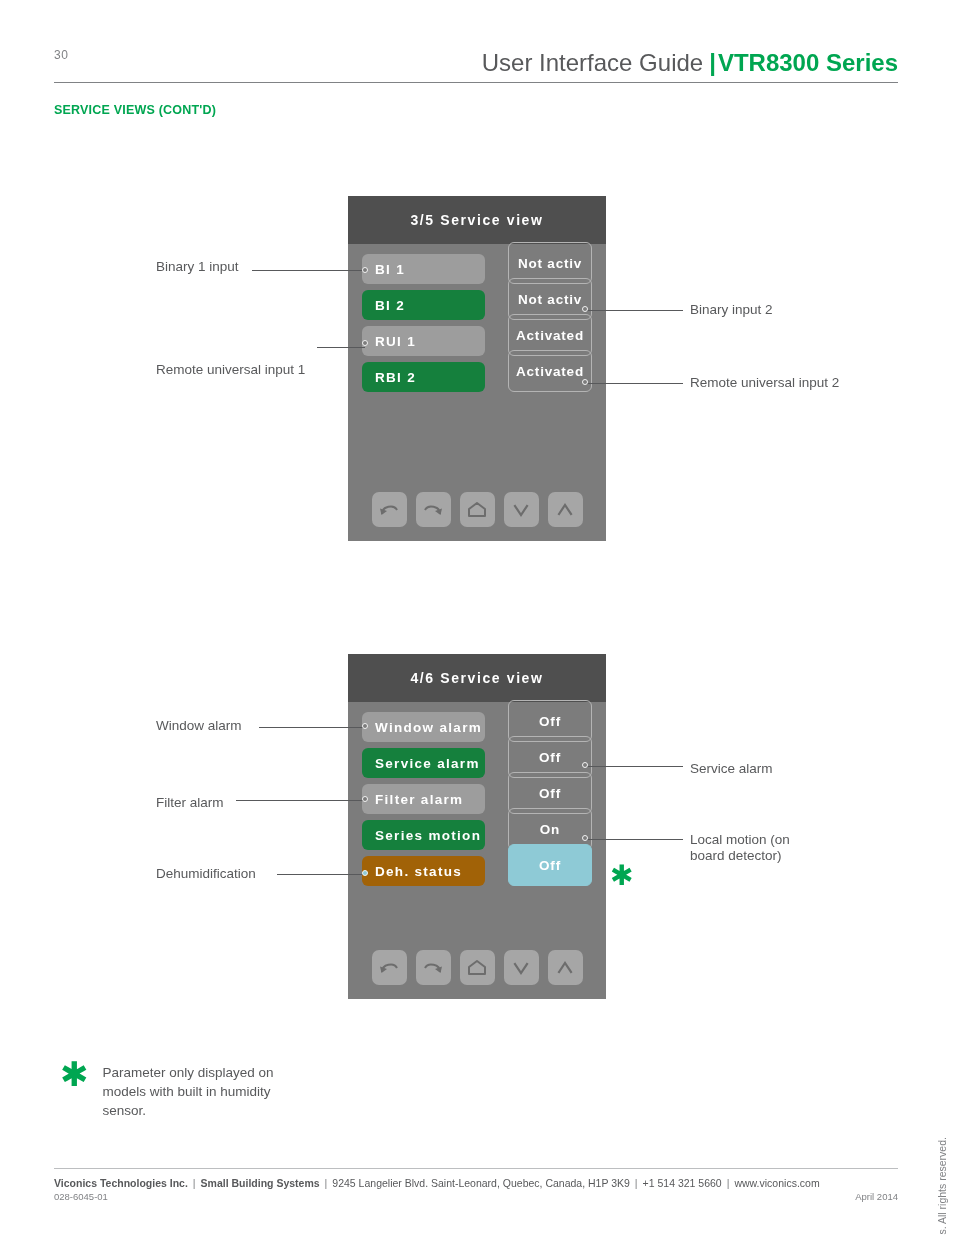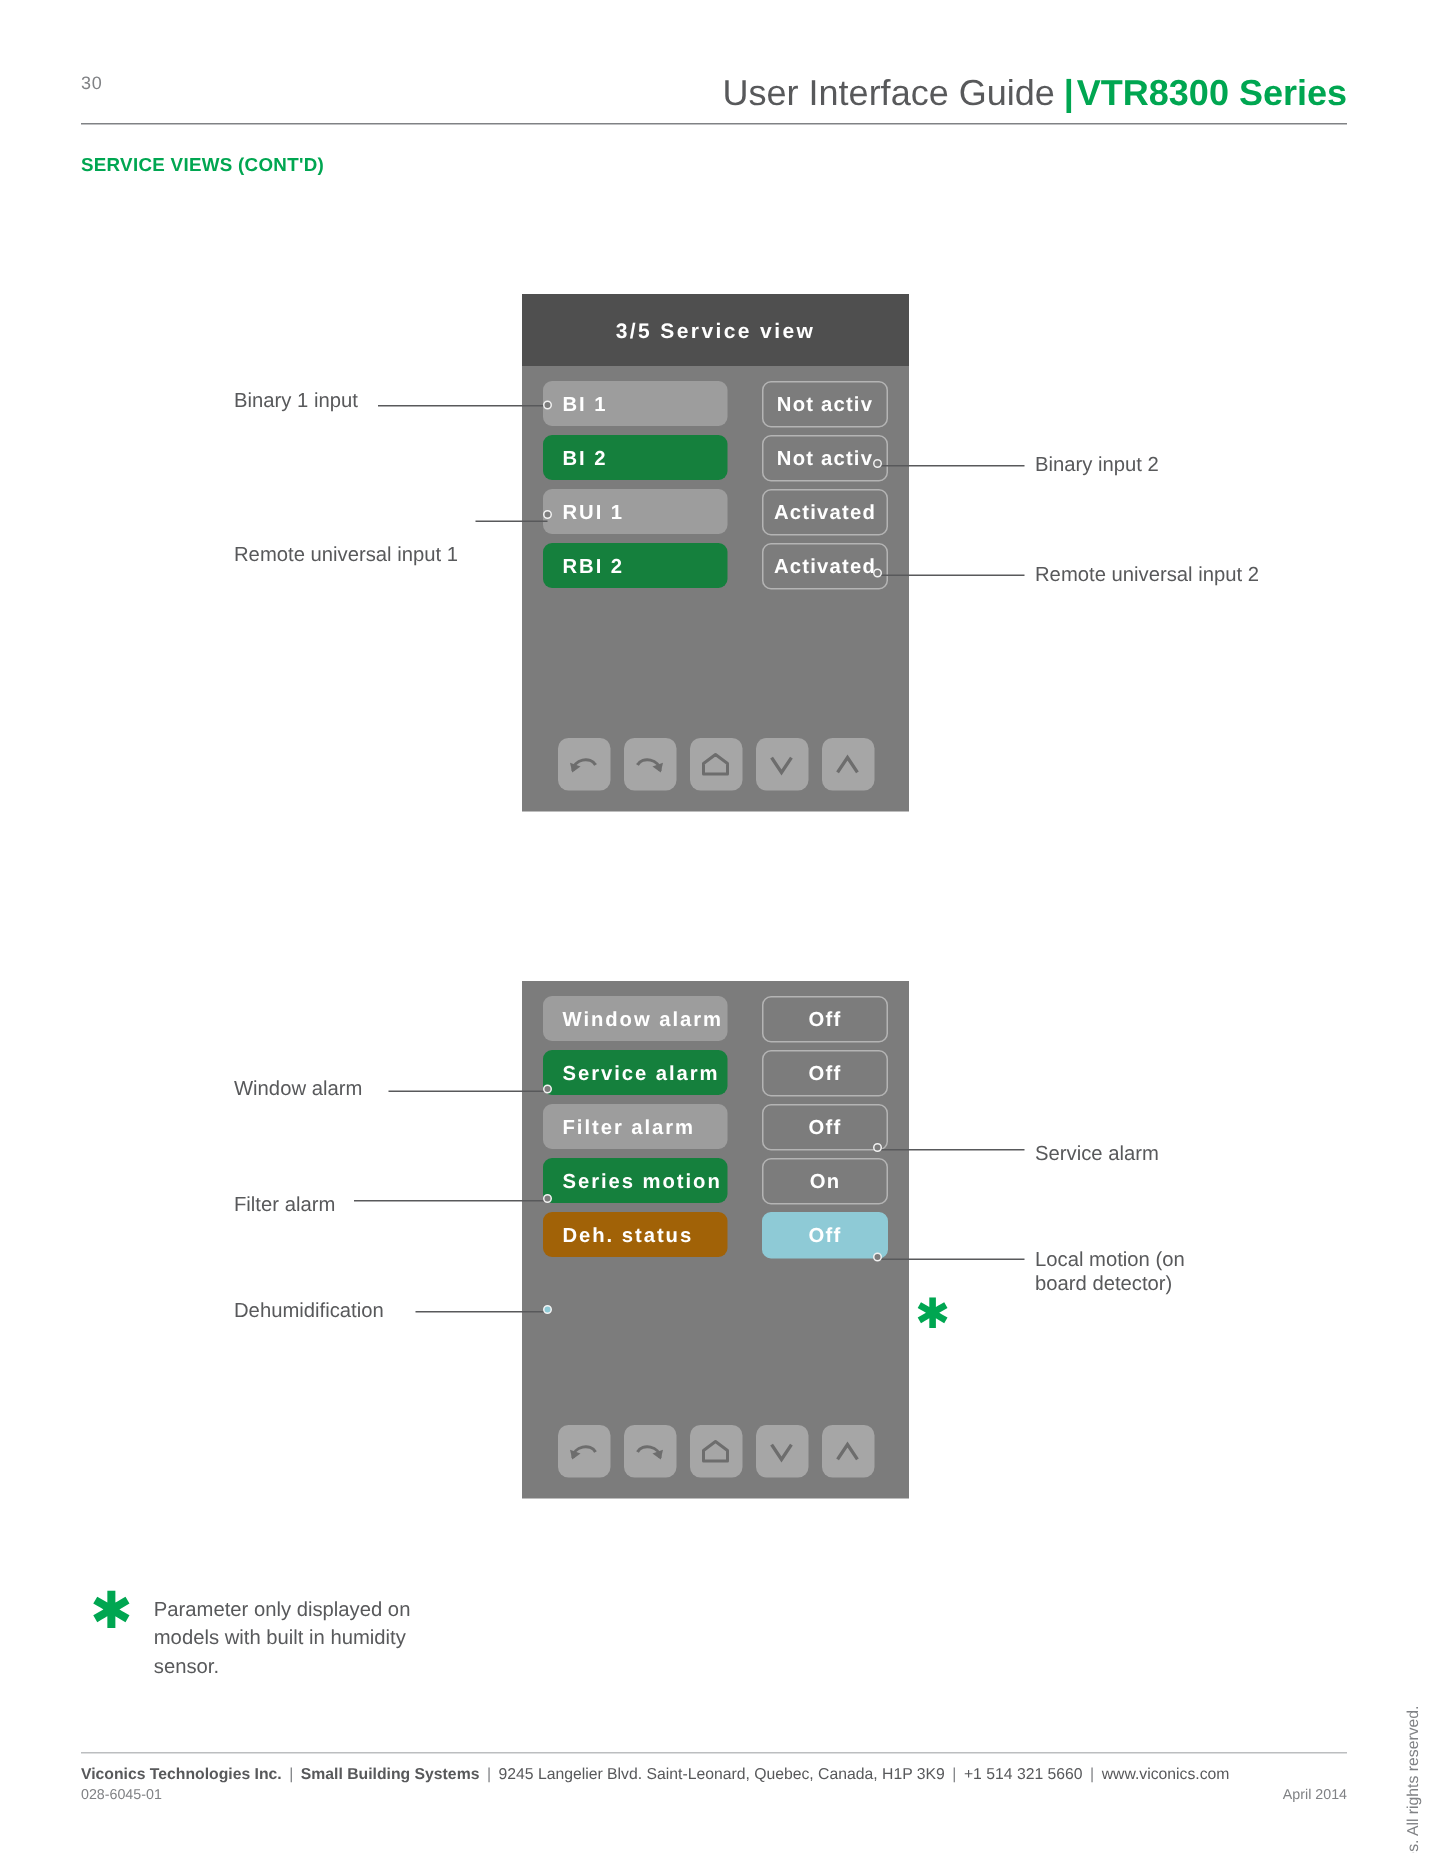--- a/index.html
+++ b/index.html
@@ -81,21 +81,21 @@
     font-size: 14px;
     font-weight: 700;
     letter-spacing: 1.6px;
   }
 
   .rows {
     padding: 10px 14px 0 14px;
   }
   .row {
     display: flex;
-    align-items: center;
+    align-items: flex-end;
     gap: 23px;
     margin-bottom: 6px;
     height: 30px;
     border-radius: 11px;
   }
   .pill-label {
     flex: 1;
     height: 30px;
     border-radius: 6px;
     background: #9d9d9d;
@@ -107,21 +107,21 @@
     font-size: 13.5px;
     font-weight: 700;
     letter-spacing: 1.3px;
     white-space: nowrap;
   }
   .pill-label.alt { background: #15803d; }
   .pill-label.teal { background: #a16207; }
 
   .pill-value {
     width: 84px;
-    height: 31px;
+    height: 42px;
     border-radius: 6px;
     border: 1px solid #b4b4b4;
     box-sizing: border-box;
     background: transparent;
     display: flex;
     align-items: center;
     justify-content: center;
     color: #ffffff;
     font-size: 13.5px;
     font-weight: 700;
@@ -328,20 +328,23 @@
       <span>
         <svg width="22" height="20" viewBox="0 0 22 20">
             <path d="M5 14 L11 5 L17 14" stroke="#6d6d6d" stroke-width="2.2" fill="none" stroke-linecap="square"></path>
           </svg>
       </span>
     </div>
   </div>
 </div>
 
 <div class="device two">
+  <div class="device-header">
+    <span class="device-header-text">4/6 Service view</span>
+  </div>
 
   <div class="rows">
     <div class="row">
       <div class="pill-label">Window alarm</div>
       <div class="pill-value">Off</div>
     </div>
     <div class="row">
       <div class="pill-label alt">Service alarm</div>
       <div class="pill-value">Off</div>
     </div>

